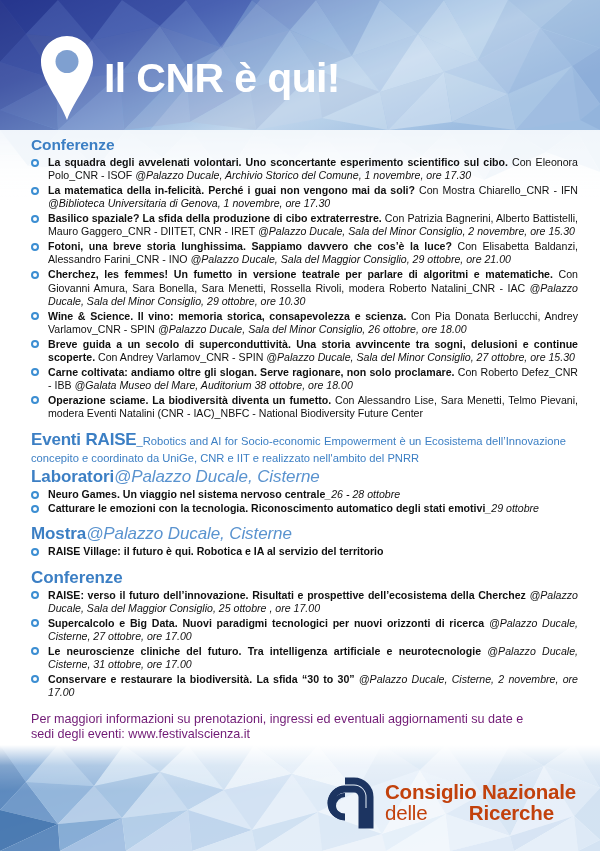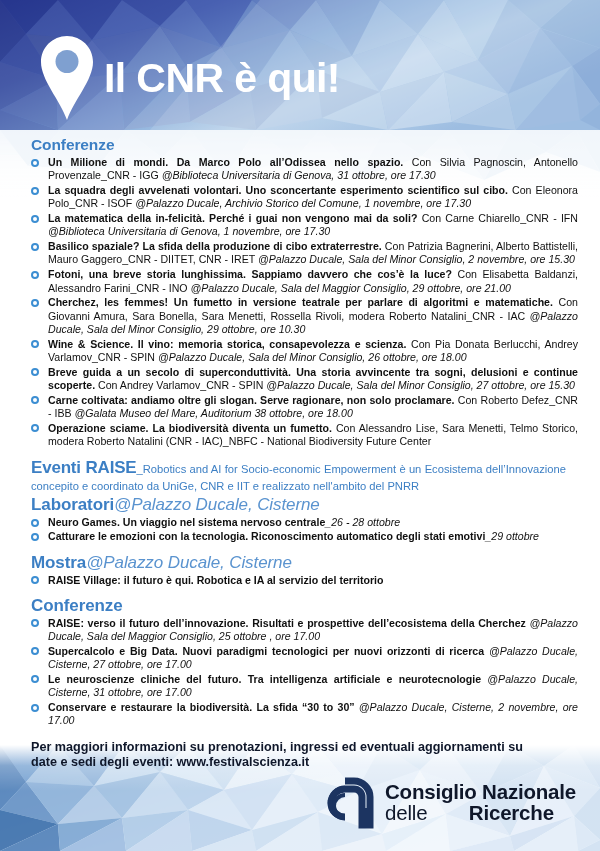--- a/index.html
+++ b/index.html
@@ -129,40 +129,40 @@
   ul.items li b { font-weight: bold; }
   ul.items li i { font-style: italic; }
 
   
   ul.items.tight li {
     text-align: left;
     margin-bottom: 0.5px;
   }
 
   .info {
-    color: #0f172a;
-    font-weight: bold;
+    color: #701a75;
+    font-weight: normal;
     font-size: 12.6px;
     line-height: 1.26;
     margin: 12px 0 0 0;
     padding-right: 40px;
   }
 
   
   .footer {
     position: absolute;
     right: 24px;
     bottom: 22px;
     display: flex;
     align-items: center;
     gap: 11px;
   }
   .logo-mark { display: block; }
   .logo-text {
-    color: #0f172a;
+    color: #c2410c;
     line-height: 1.02;
     font-size: 20.5px;
     letter-spacing: -0.2px;
   }
   .logo-text .l1 { font-weight: bold; display: block; }
   .logo-text .l2 { display: block; }
   .logo-text .l2 .thin { font-weight: normal; }
   .logo-text .l2 .bold { font-weight: bold; margin-left: 36px; }
 </style>
 </head>
@@ -373,30 +373,29 @@
       </span>
       <span class="header-title">Il CNR è qui!</span>
     </div>
   </div>
 
   <div class="content">
 
     <div class="section-head">Conferenze</div>
 
     <ul class="items" id="list-conferenze">
-        <li><span class="bullet"></span><b>Un Milione di mondi. Da Marco Polo all’Odissea nello spazio.</b><span> Con Silvia Pagnoscin, Antonello Provenzale_CNR - IGG </span><i>@Biblioteca Universitaria di Genova, 31 ottobre, ore 17.30</i></li>
         <li><span class="bullet"></span><b>La squadra degli avvelenati volontari. Uno sconcertante esperimento scientifico sul cibo.</b><span> Con Eleonora Polo_CNR - ISOF </span><i>@Palazzo Ducale, Archivio Storico del Comune, 1 novembre, ore 17.30</i></li>
-        <li><span class="bullet"></span><b>La matematica della in-felicità. Perché i guai non vengono mai da soli?</b><span> Con Carne Chiarello_CNR - IFN </span><i>@Biblioteca Universitaria di Genova, 1 novembre, ore 17.30</i></li>
+        <li><span class="bullet"></span><b>La matematica della in-felicità. Perché i guai non vengono mai da soli?</b><span> Con Mostra Chiarello_CNR - IFN </span><i>@Biblioteca Universitaria di Genova, 1 novembre, ore 17.30</i></li>
         <li><span class="bullet"></span><b>Basilico spaziale? La sfida della produzione di cibo extraterrestre.</b><span> Con Patrizia Bagnerini, Alberto Battistelli, Mauro Gaggero_CNR - DIITET, CNR - IRET </span><i>@Palazzo Ducale, Sala del Minor Consiglio, 2 novembre, ore 15.30</i></li>
         <li><span class="bullet"></span><b>Fotoni, una breve storia lunghissima. Sappiamo davvero che cos’è la luce?</b><span> Con Elisabetta Baldanzi, Alessandro Farini_CNR - INO </span><i>@Palazzo Ducale, Sala del Maggior Consiglio, 29 ottobre, ore 21.00</i></li>
         <li><span class="bullet"></span><b>Cherchez, les femmes! Un fumetto in versione teatrale per parlare di algoritmi e matematiche.</b><span> Con Giovanni Amura, Sara Bonella, Sara Menetti, Rossella Rivoli, modera Roberto Natalini_CNR - IAC </span><i>@Palazzo Ducale, Sala del Minor Consiglio, 29 ottobre, ore 10.30</i></li>
         <li><span class="bullet"></span><b>Wine &amp; Science. Il vino: memoria storica, consapevolezza e scienza.</b><span> Con Pia Donata Berlucchi, Andrey Varlamov_CNR - SPIN </span><i>@Palazzo Ducale, Sala del Minor Consiglio, 26 ottobre, ore 18.00</i></li>
         <li><span class="bullet"></span><b>Breve guida a un secolo di superconduttività. Una storia avvincente tra sogni, delusioni e continue scoperte.</b><span> Con Andrey Varlamov_CNR - SPIN </span><i>@Palazzo Ducale, Sala del Minor Consiglio, 27 ottobre, ore 15.30</i></li>
         <li><span class="bullet"></span><b>Carne coltivata: andiamo oltre gli slogan. Serve ragionare, non solo proclamare.</b><span> Con Roberto Defez_CNR - IBB </span><i>@Galata Museo del Mare, Auditorium 38 ottobre, ore 18.00</i></li>
-        <li><span class="bullet"></span><b>Operazione sciame. La biodiversità diventa un fumetto.</b><span> Con Alessandro Lise, Sara Menetti, Telmo Storico, modera Roberto Natalini (CNR - IAC)_NBFC - National Biodiversity Future Center</span></li>
+        <li><span class="bullet"></span><b>Operazione sciame. La biodiversità diventa un fumetto.</b><span> Con Alessandro Lise, Sara Menetti, Telmo Pievani, modera Eventi Natalini (CNR - IAC)_NBFC - National Biodiversity Future Center</span></li>
       </ul>
 
     <div class="raise-head">
       <span class="big">Eventi RAISE</span><span>_Robotics and AI for Socio-economic Empowerment è un Ecosistema dell’Innovazione concepito e coordinato da UniGe, CNR e IIT e realizzato nell'ambito del PNRR</span>
     </div>
 
     <div class="section-head small">
       <span>Laboratori</span><span class="loc">@Palazzo Ducale, Cisterne</span>
     </div>
     <ul class="items tight" id="list-laboratori">

